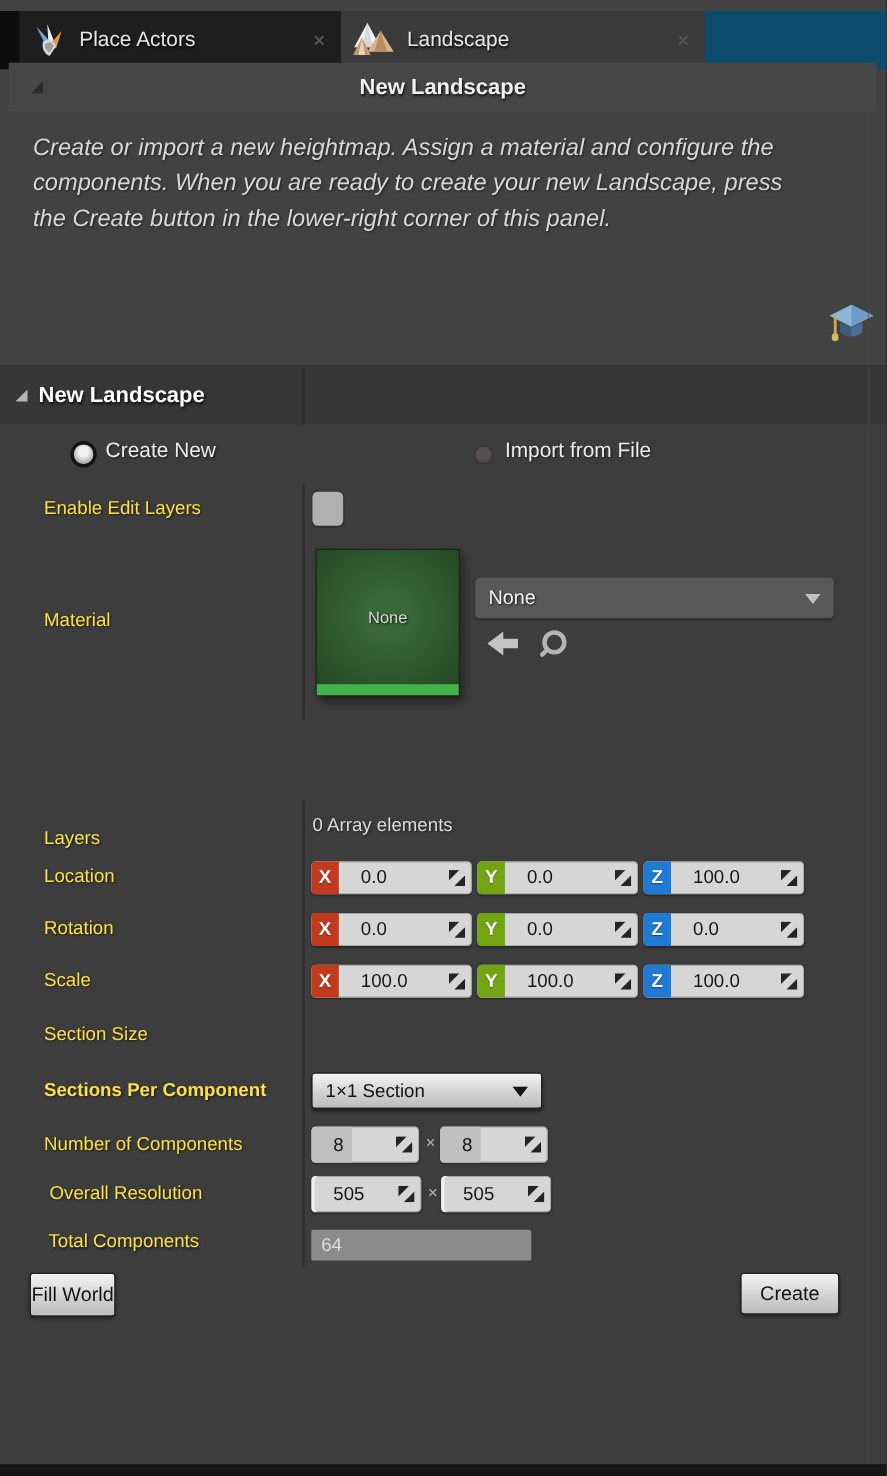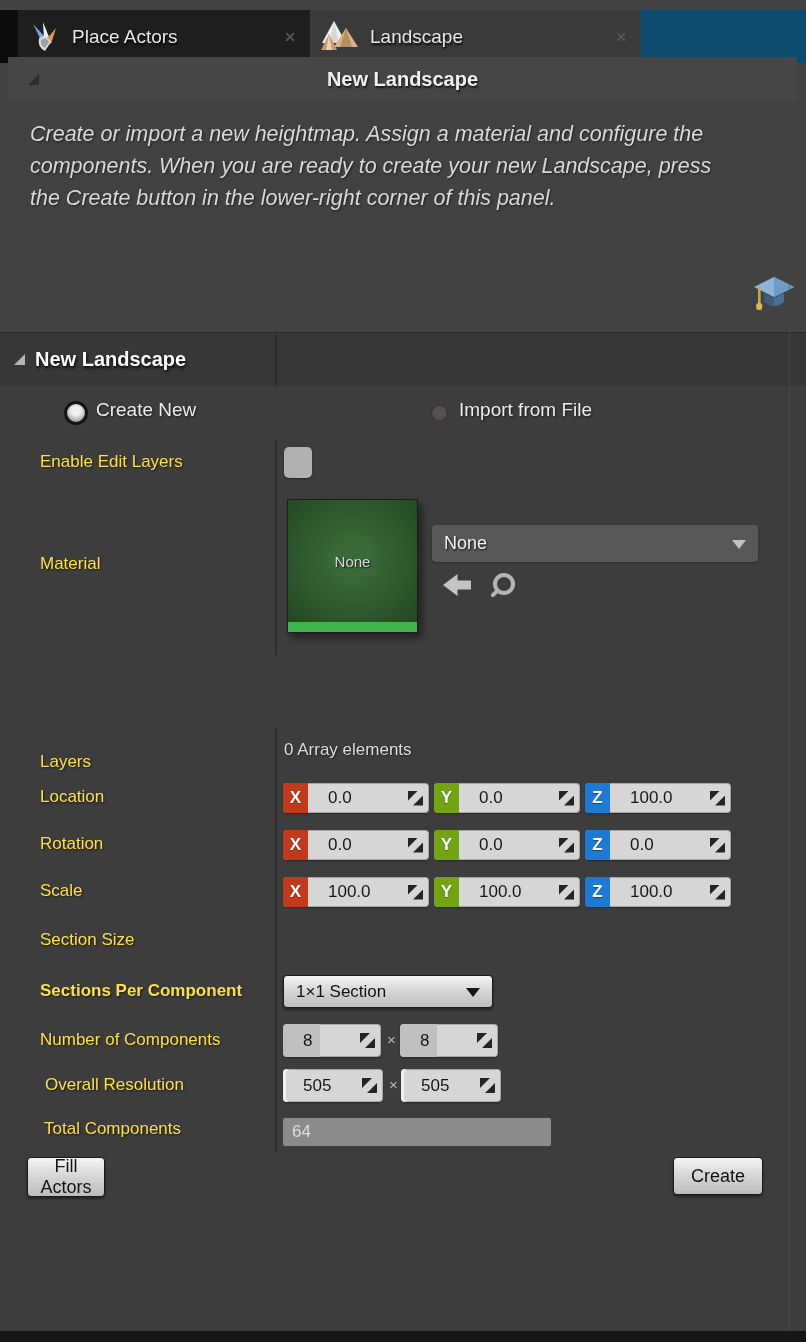--- a/index.html
+++ b/index.html
@@ -82,21 +82,21 @@
   .field.num { height:33px; }
   .chip { background:#c0c0c0; border-radius:3px 0 0 3px; padding-right:8px; }
   .field.res { box-shadow:inset 3px 0 0 #efefef, inset 0 0 0 1px rgba(0,0,0,.22), 0 1px 2px rgba(0,0,0,.35); }
   .times { position:absolute; font-size:15px; color:#b9b9b9; }
 
   
   .dropdown, .btn { background:linear-gradient(#f4f4f4, #d2d2d2 55%, #bdbdbd); border:1px solid #1a1a1a; border-radius:4px;
     color:#131313; box-shadow:0 2px 3px rgba(0,0,0,.4); }
   .dropdown { position:absolute; width:210px; height:33px; display:flex; align-items:center; padding:0 12px; font-size:17px; }
   .dropdown .dd-arrow { margin-left:auto; width:0; height:0; border:7px solid transparent; border-top:9px solid #151515; transform:translateY(4px); }
-  .readonly { position:absolute; left:283px; top:1118px; width:268px; height:28px; background:#8b8b8b; border-radius:2px;
+  .readonly { position:absolute; left:283px; top:1118px; width:200px; height:28px; background:#8b8b8b; border-radius:2px;
     display:flex; align-items:center; padding-left:9px; font-size:17px; color:#dedede; }
   .btn { position:absolute; display:flex; align-items:center; justify-content:center; font-size:18px; }
 
   .bottom-strip { position:absolute; left:0; bottom:0; width:806px; height:11px; background:#161616; }
   .scroll-line { position:absolute; left:789px; top:56px; height:1275px; width:1px; background:#4d4d4d; opacity:.55; }
 </style>
 </head>
 <body>
 
 <div class="screen">
@@ -278,18 +278,18 @@
     <span class="val">505</span>
     <span class="grow"></span>
       <span class="drag"></span>
   </div>
 
   <span class="rowlabel" style="left:44px;top:1119px;">Total Components</span>
   <div class="readonly">
     <span>64</span>
   </div>
 
-  <button class="btn" style="left:27px;top:1157px;width:78px;height:40px;">Fill Actors</button>
+  <button class="btn" style="left:27px;top:1157px;width:78px;height:40px;">Fill World</button>
   <button class="btn" style="left:673px;top:1157px;width:90px;height:38px;">Create</button>
 
   <div class="scroll-line"></div>
   <div class="bottom-strip"></div>
 </div>
 
 </body></html>

